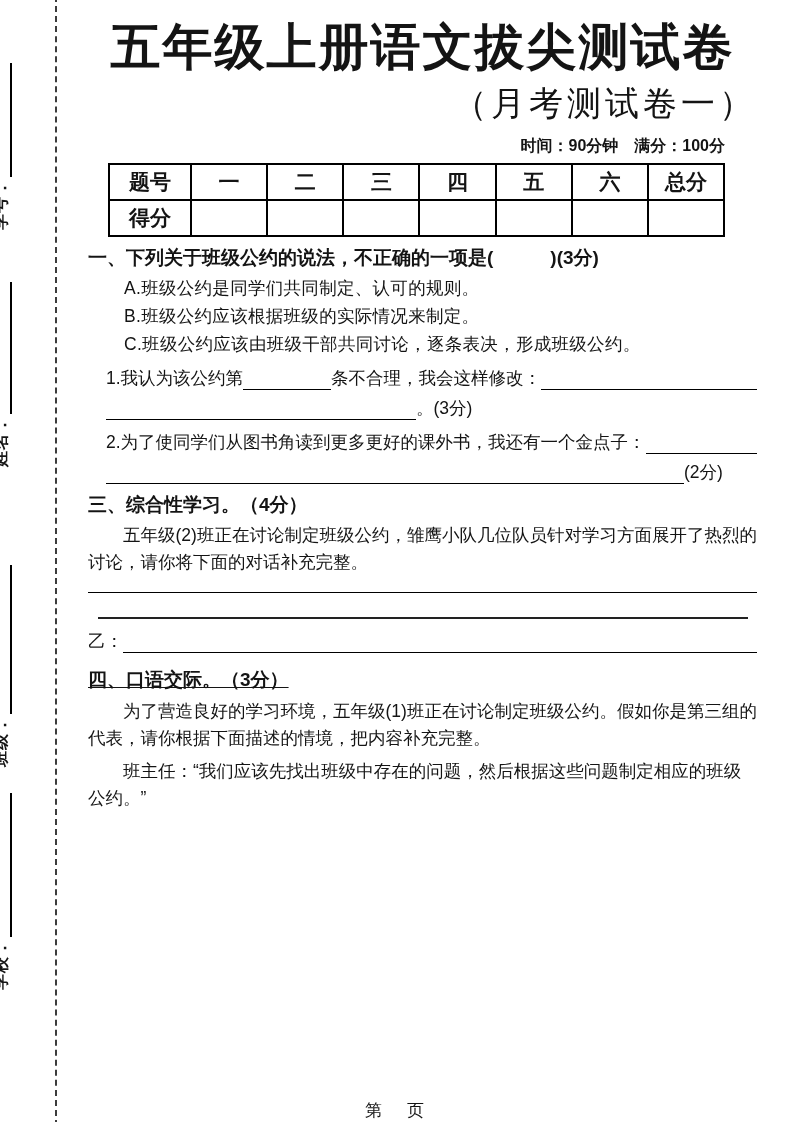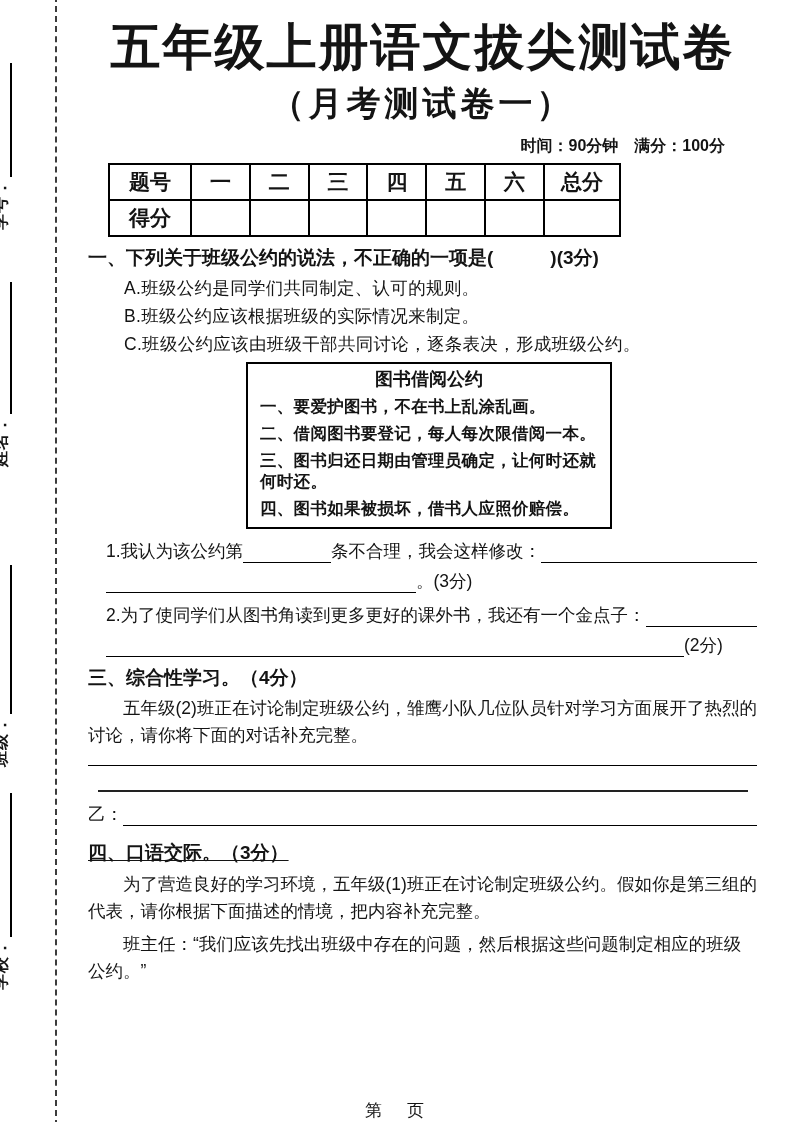--- a/index.html
+++ b/index.html
@@ -18,23 +18,23 @@
     position:absolute;left:12px;height:22px;
     display:flex;align-items:flex-end;
     transform-origin:left bottom;transform:rotate(-90deg);
     font-size:16px;font-weight:600;letter-spacing:1px;white-space:nowrap;
   }
   .sf-label{line-height:22px;}
   .sf-line{flex:1;height:5px;border-bottom:2px solid #000;margin-left:2px;}
   
   .content{position:absolute;left:88px;top:0;width:669px;}
   .title{margin-top:20px;text-align:center;font-size:50px;font-weight:bold;letter-spacing:2px;line-height:1.1;}
-  .subtitle{margin-top:8px;text-align:center;font-size:34px;font-weight:bold;letter-spacing:4px;line-height:1.2;}
+  .subtitle{margin-top:8px;text-align:right;font-size:34px;font-weight:normal;letter-spacing:4px;line-height:1.2;}
   .meta{margin-top:12px;padding-right:32px;text-align:right;font-size:16px;font-weight:600;line-height:1.2;}
-  table.score{border-collapse:collapse;table-layout:fixed;margin:8px 0 8px 20px;width:513px;}
+  table.score{border-collapse:collapse;table-layout:fixed;margin:8px 0 8px 20px;width:617px;}
   table.score td{border:2px solid #000;height:34px;text-align:center;vertical-align:middle;
     font-size:21px;font-weight:600;padding:0;}
   td.c-first{width:80px;} td.c-last{width:74px;}
   .sec{margin-top:8px;font-size:19px;font-weight:bold;line-height:1.4;}
   .sec.hang{padding-left:34px;text-indent:-34px;line-height:1.5;margin-top:10px;}
   .opt{margin:5px 0 0 36px;font-size:17.5px;line-height:23px;letter-spacing:.3px;}
   .pact{border:2.5px solid #000;width:366px;margin:6px 0 0 158px;padding:4px 12px 8px;box-sizing:border-box;}
   .pact-title{text-align:center;font-size:18px;font-weight:bold;line-height:22px;margin-bottom:2px;}
   .pact-rule{margin-top:6px;font-size:16.5px;font-weight:600;line-height:21px;letter-spacing:.3px;}
   .fillrow{display:flex;align-items:flex-end;margin:10px 0 0 18px;font-size:17.5px;line-height:24px;white-space:nowrap;}
@@ -100,27 +100,20 @@
       </tr>
     </tbody>
       </table>
 
     <div class="sec">一、下列关于班级公约的说法，不正确的一项是(　　　)(3分)</div>
     <div class="opt">A.班级公约是同学们共同制定、认可的规则。</div>
     <div class="opt">B.班级公约应该根据班级的实际情况来制定。</div>
     <div class="opt">C.班级公约应该由班级干部共同讨论，逐条表决，形成班级公约。</div>
 
 
-    <div class="pact">
-      <div class="pact-title">图书借阅公约</div>
-      <div class="pact-rule">一、要爱护图书，不在书上乱涂乱画。</div>
-      <div class="pact-rule">二、借阅图书要登记，每人每次限借阅一本。</div>
-      <div class="pact-rule">三、图书归还日期由管理员确定，让何时还就何时还。</div>
-      <div class="pact-rule">四、图书如果被损坏，借书人应照价赔偿。</div>
-    </div>
 
     <div class="fillrow">
       <span>1.我认为该公约第</span>
       <span class="blank" style="width:88px;"></span>
       <span>条不合理，我会这样修改：</span>
       <span class="blank fill"></span>
     </div>
     <div class="fillrow cont">
       <span class="blank" style="width:310px;"></span>
       <span>。(3分)</span>

